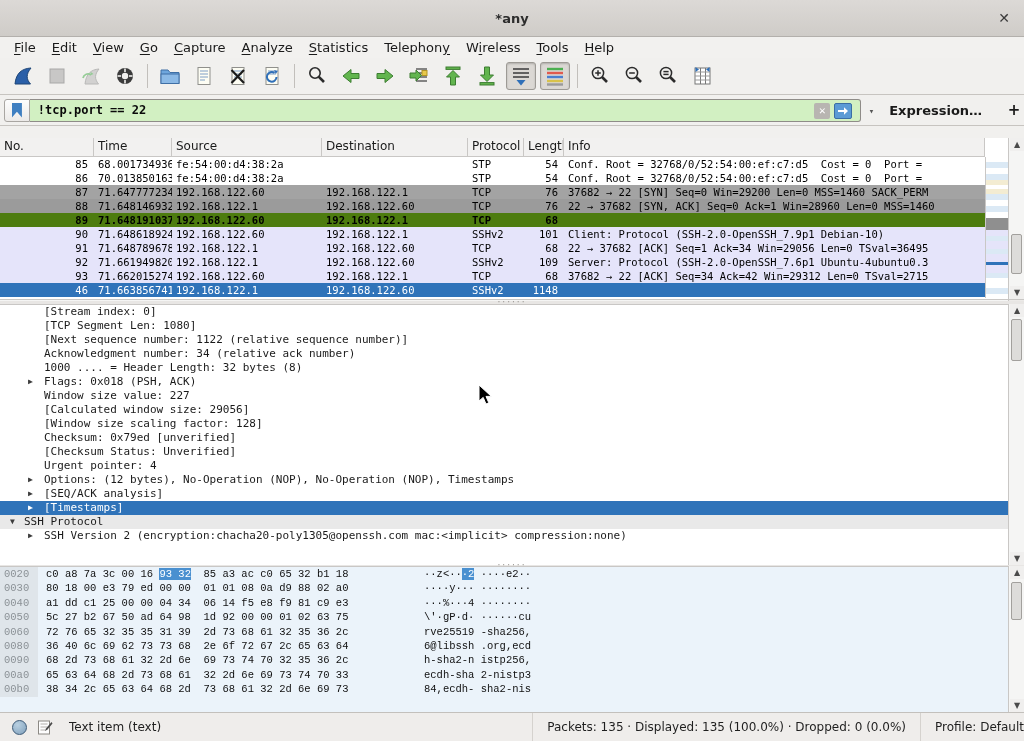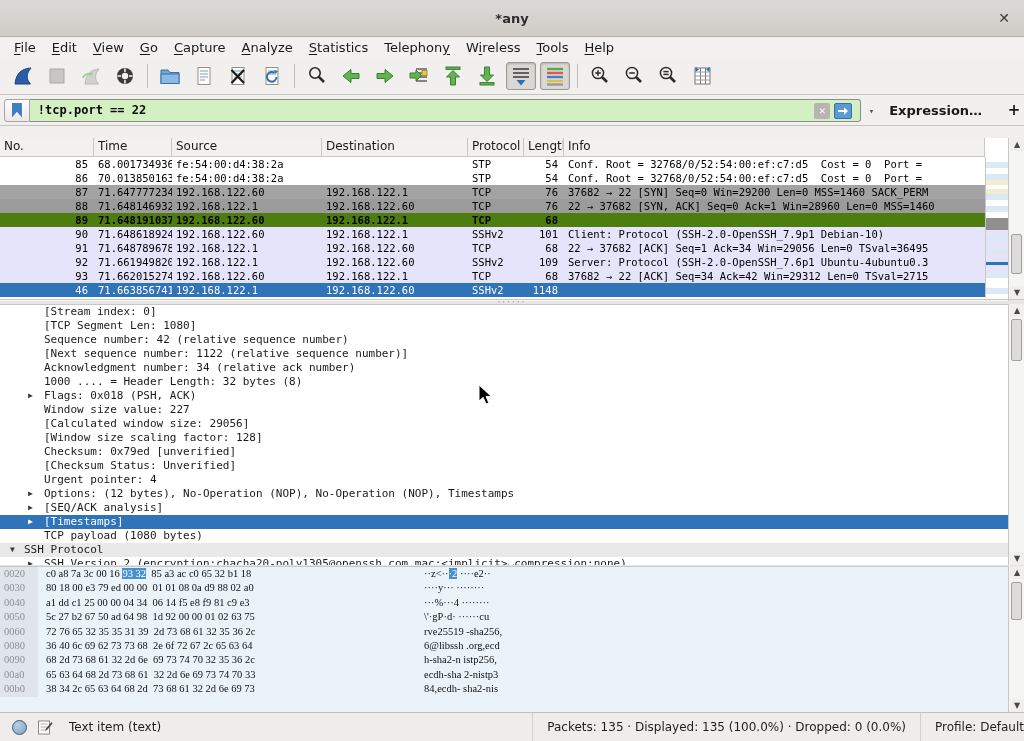--- a/index.html
+++ b/index.html
@@ -101,21 +101,21 @@
   .drow { position:relative; height:14px; line-height:14px; white-space:nowrap;
     padding-left:44px; width:1008px; }
   .drow.lvl0 { padding-left:24px; }
   .dtoggle { position:absolute; top:0; font-size:8px; color:#3c3c3c; }
   .drow.lvl0 .dtoggle { left:10px; }
   .drow.lvl1 .dtoggle { left:28px; }
 
   
   .hexpane { position:absolute; left:0; top:566px; width:1024px; height:146px;
     background:#ebf3fa; border-top:1px solid #c9c7c5; overflow:hidden;
-    font-family:Liberation Serif, serif; font-size:10.5px; }
+    font-family:Liberation Mono, monospace; font-size:10.5px; }
   .hexrow { position:relative; height:14.4px; line-height:14.4px; white-space:pre; }
   .hx-off { display:inline-block; width:38px; padding-left:4px; background:#dfe5ea; color:#8b9196; }
   .hx-bytes { padding-left:8px; color:#101010; }
   .hx-ascii { position:absolute; left:424px; top:0; color:#101010; }
 
   
   .statusbar { position:absolute; left:0; top:712px; width:1024px; height:29px;
     background:#efedeb; border-top:1px solid #c3c0bc; display:flex; align-items:center;
     font-size:12px; color:#1f1f1f; }
   .st-expert { width:15px; height:15px; border-radius:50%; margin-left:12px;
@@ -524,35 +524,33 @@
     <div style="position:absolute; left:1008px; top:161px; width:16px; height:14px; background:#eceae8; border-top:1px solid #c9c7c5; border-left:1px solid #c9c7c5;"></div>
   </div>
 
   <div class="splitter" style="top:301px;">
       <span class="dots">······</span>
     </div>
 
   <div class="details" id="details">
       <div class="drow lvl1"><span>[Stream index: 0]</span></div>
       <div class="drow lvl1"><span>[TCP Segment Len: 1080]</span></div>
-      <div class="drow lvl1"><span>Sequence number: 42    (relative sequence number)</span></div>
       <div class="drow lvl1"><span>[Next sequence number: 1122    (relative sequence number)]</span></div>
       <div class="drow lvl1"><span>Acknowledgment number: 34    (relative ack number)</span></div>
       <div class="drow lvl1"><span>1000 .... = Header Length: 32 bytes (8)</span></div>
       <div class="drow lvl1"><span class="dtoggle">▶</span><span>Flags: 0x018 (PSH, ACK)</span></div>
       <div class="drow lvl1"><span>Window size value: 227</span></div>
       <div class="drow lvl1"><span>[Calculated window size: 29056]</span></div>
       <div class="drow lvl1"><span>[Window size scaling factor: 128]</span></div>
       <div class="drow lvl1"><span>Checksum: 0x79ed [unverified]</span></div>
       <div class="drow lvl1"><span>[Checksum Status: Unverified]</span></div>
       <div class="drow lvl1"><span>Urgent pointer: 4</span></div>
       <div class="drow lvl1"><span class="dtoggle">▶</span><span>Options: (12 bytes), No-Operation (NOP), No-Operation (NOP), Timestamps</span></div>
       <div class="drow lvl1"><span class="dtoggle">▶</span><span>[SEQ/ACK analysis]</span></div>
       <div class="drow lvl1" style="background: rgb(47, 115, 185); color: rgb(255, 255, 255);"><span class="dtoggle" style="color: rgb(255, 255, 255);">▶</span><span>[Timestamps]</span></div>
-      <div class="drow lvl1"><span>TCP payload (1080 bytes)</span></div>
       <div class="drow lvl0" style="background: rgb(233, 233, 233);"><span class="dtoggle">▼</span><span>SSH Protocol</span></div>
       <div class="drow lvl1"><span class="dtoggle">▶</span><span>SSH Version 2 (encryption:chacha20-poly1305@openssh.com mac:&lt;implicit&gt; compression:none)</span></div>
     </div>
   <div class="sb v" style="left:1008px; top:304px; width:16px; height:261px;">
     <div class="sb-arrow" style="left:1px; top:0; width:14px; height:13px;">▲</div>
     <div class="sb-thumb" style="left:2px; top:15px; width:11px; height:42px;"></div>
     <div class="sb-arrow" style="left:1px; bottom:0; width:14px; height:13px;">▼</div>
   </div>
 
   <div class="splitter" style="top:565px; height:1px;">

